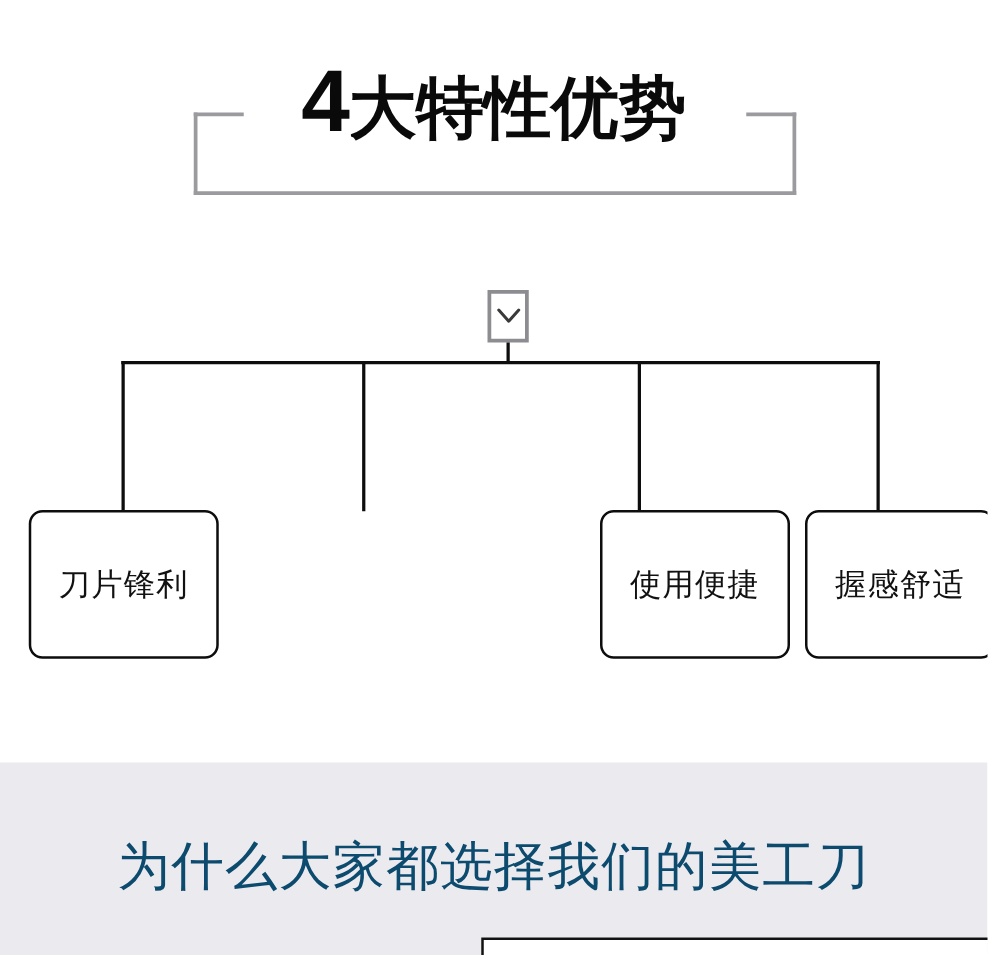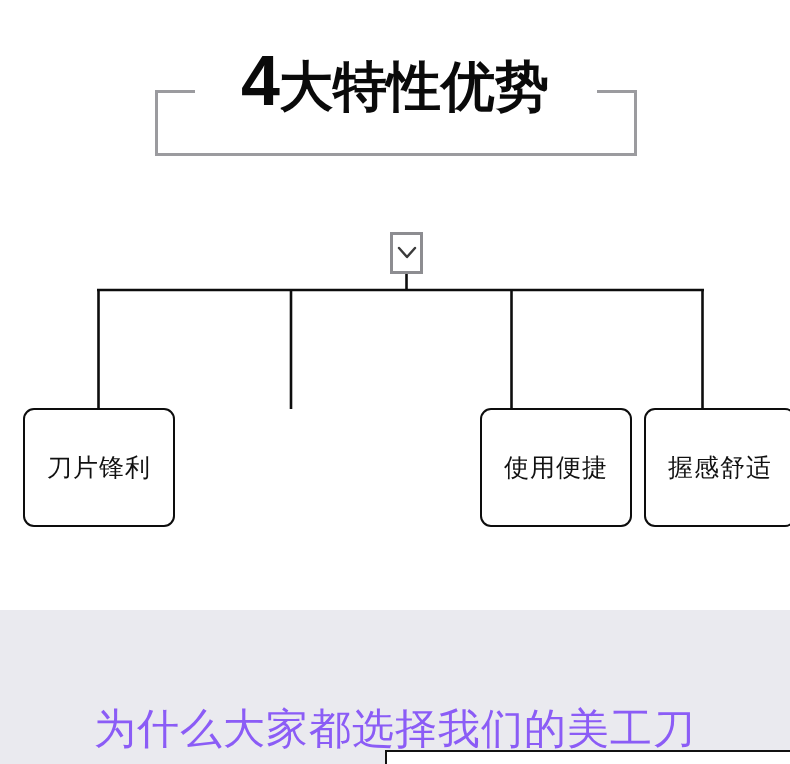--- a/index.html
+++ b/index.html
@@ -156,25 +156,24 @@
     height: 154px;
     background: #eaeaef;
   }
   .bottom-heading {
     position: absolute;
     left: 0;
     top: 62px;
     width: 790px;
     text-align: center;
     font-size: 42px;
-    color: #8b5cf6;
+    color: #0c4a6e;
     letter-spacing: 1px;
     white-space: nowrap;
     line-height: 1;
-    margin-top: 36px;
   }
   .bottom-panel {
     position: absolute;
     left: 385px;
     top: 750px;
     width: 420px;
     height: 40px;
     background: #ffffff;
     border: 2px solid #111111;
     box-sizing: border-box;

